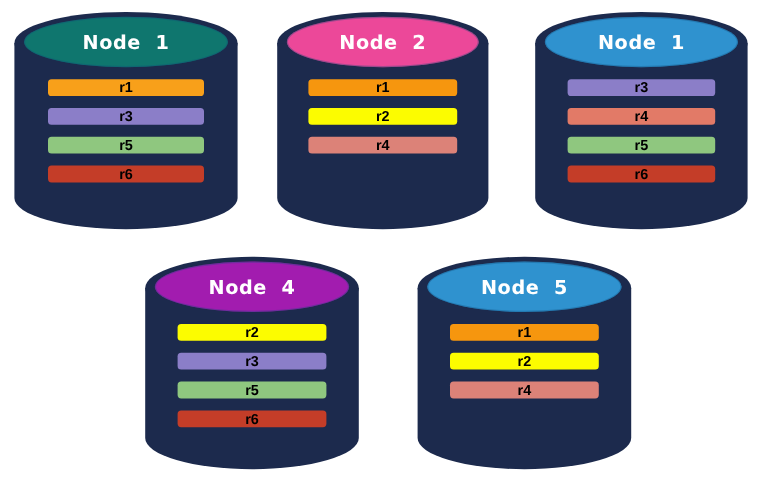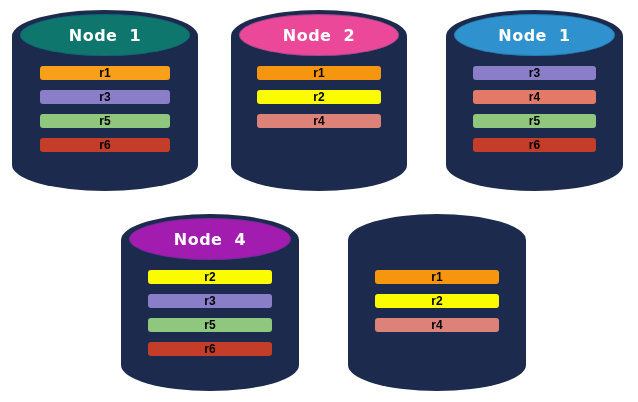--- a/index.html
+++ b/index.html
@@ -161,20 +161,23 @@
         </div>
         <div class="bar" style="background: rgb(196, 61, 40);">
           <span style="color: rgb(0, 0, 0);">r6</span>
         </div>
       </div>
   </div>
 
   <div class="node pos-4">
     <div class="cyl-top-rim" style="background: rgb(28, 42, 77);"></div>
     <div class="cyl-body" style="background: rgb(28, 42, 77);"></div>
+    <div class="cyl-face" style="background: rgb(47, 146, 207);">
+      <span class="node-title" style="color: rgb(255, 255, 255);">Node  5</span>
+    </div>
     <div class="bars">
         <div class="bar" style="background: rgb(246, 150, 14);">
           <span style="color: rgb(0, 0, 0);">r1</span>
         </div>
         <div class="bar" style="background: rgb(252, 252, 0);">
           <span style="color: rgb(0, 0, 0);">r2</span>
         </div>
         <div class="bar" style="background: rgb(220, 130, 120);">
           <span style="color: rgb(0, 0, 0);">r4</span>
         </div>

